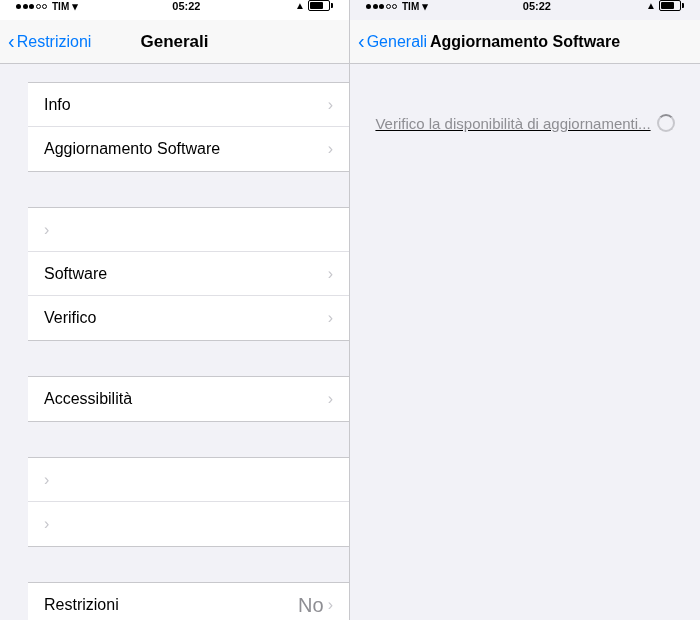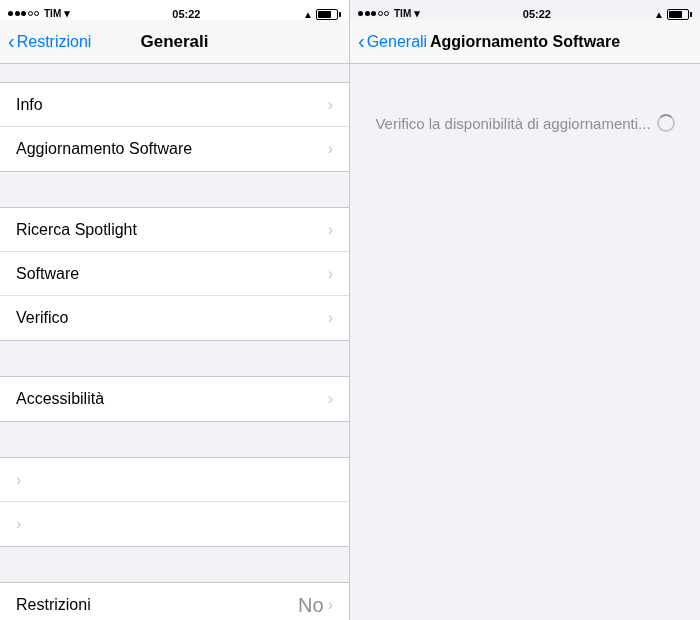--- a/index.html
+++ b/index.html
@@ -21,23 +21,23 @@
       flex-direction: column;
       overflow: hidden;
       border-right: 1px solid #c8c8cc;
     }
 
     
     .status-bar {
       height: 20px;
       background: #ffffff;
       display: flex;
-      align-items: flex-end;
+      align-items: flex-start;
       justify-content: space-between;
-      padding: 0 8px;
+      padding: 0 16px;
       font-size: 11px;
       font-weight: 600;
       gap: 46px;
     }
     .status-bar .left { display: flex; align-items: center; gap: 3px; }
     .status-bar .center { font-weight: 600; font-size: 11px; }
     .status-bar .right { display: flex; align-items: center; gap: 3px; font-size: 11px; }
 
     
     .nav-bar {
@@ -81,20 +81,21 @@
       background: #f2f2f7;
     }
     .section-gap-small {
       height: 18px;
       background: #f2f2f7;
     }
     .list-group {
       background: #4c1d95;
       border-top: 1px solid #c8c8cc;
       border-bottom: 1px solid #c8c8cc;
+      margin-left: 28px;
     }
     .list-item {
       height: 44px;
       display: flex;
       align-items: center;
       justify-content: space-between;
       padding: 0 16px;
       border-bottom: 1px solid #e0e0e5;
       background: #ffffff;
       cursor: pointer;
@@ -138,20 +139,21 @@
     .panel-right .nav-bar .title {
       font-size: 16px;
       font-weight: 600;
     }
     .right-content {
       flex: 1;
       display: flex;
       align-items: flex-start;
       justify-content: center;
       padding-top: 50px;
+      text-decoration: underline;
     }
     .loading-text {
       font-size: 15px;
       color: #8e8e93;
       display: flex;
       align-items: center;
       gap: 6px;
     }
     .spinner {
       width: 18px;
@@ -269,21 +271,20 @@
         <div class="item-right">
           <span class="chevron-right">›</span>
         </div>
       </div>
     </div>
 
     <div class="section-gap"></div>
 
     <div class="list-group">
       <div class="list-item">
-        <span class="item-label">Ricerca Spotlight</span>
         <div class="item-right">
           <span class="chevron-right">›</span>
         </div>
       </div>
       <div class="list-item">
         <span class="item-label">Software</span>
         <div class="item-right">
           <span class="chevron-right">›</span>
         </div>
       </div>

